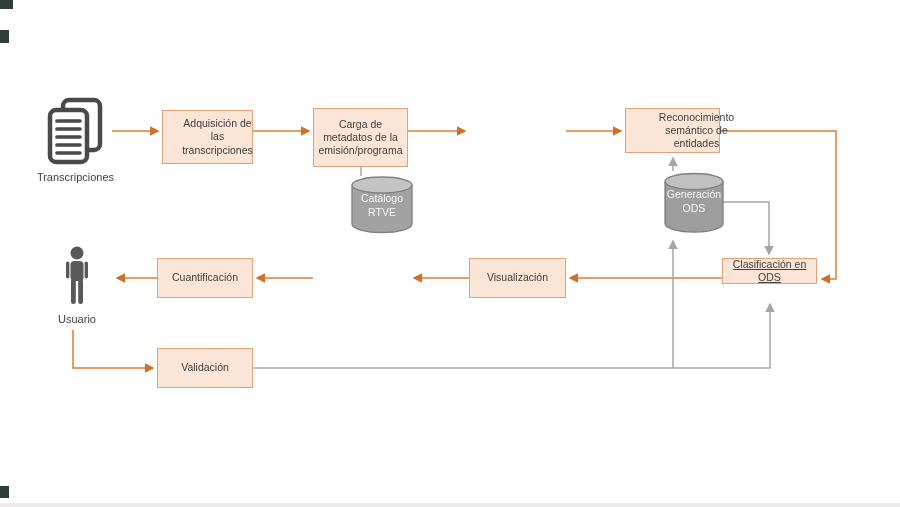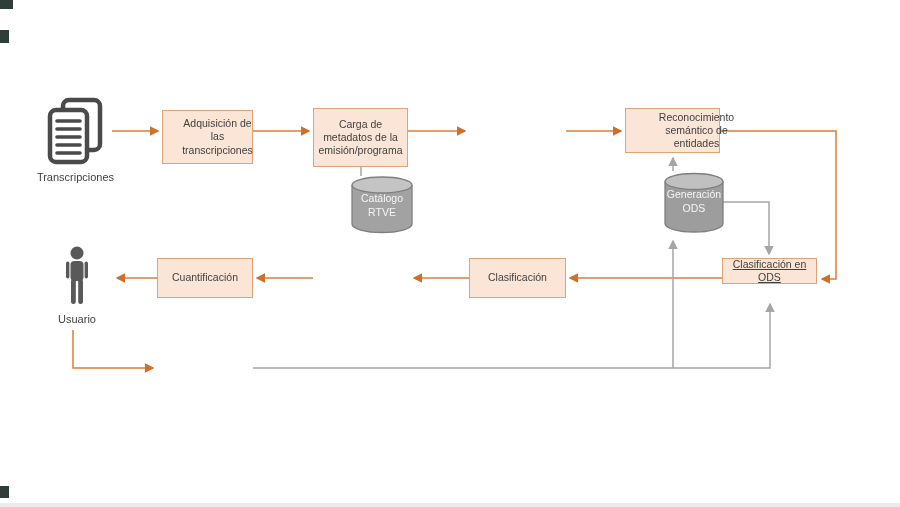--- a/index.html
+++ b/index.html
@@ -119,32 +119,33 @@
   <div class="cyl" style="left:643px;top:172px;width:60px;height:62px;">
     <svg width="60" height="62" viewBox="0 0 60 62">
       <path d="M1,9.5 v42 a29,8.5 0 0 0 58,0 v-42" fill="#9d9d9d" stroke="#7f7f7f" stroke-width="1.3"></path>
       <ellipse cx="30" cy="9.5" rx="29" ry="8" fill="#c0c0c0" stroke="#7f7f7f" stroke-width="1.3"></ellipse>
     </svg>
     <div class="cyl-label">Generación
 ODS</div>
   </div>
 
   <div class="node" style="left:157px;top:258px;width:96px;height:40px;">Cuantificación</div>
-  <div class="node" style="left:469px;top:258px;width:97px;height:40px;">Clasificación</div>
+  <div class="node" style="left:469px;top:258px;width:97px;height:40px;">Visualización</div>
   <div class="node" style="left:722px;top:258px;width:95px;height:26px;text-decoration:underline;">Clasificación en
 ODS</div>
 
   <div style="position:absolute;left:63px;top:246px;width:28px;height:62px;">
     <svg width="28" height="62" viewBox="0 0 28 62">
       <g fill="#595959">
         <circle cx="14" cy="7" r="6.5"></circle>
         <rect x="7.5" y="15" width="13" height="20" rx="4"></rect>
         <rect x="3" y="15.5" width="3.4" height="17" rx="1.7"></rect>
         <rect x="21.6" y="15.5" width="3.4" height="17" rx="1.7"></rect>
         <rect x="8" y="33" width="4.8" height="25" rx="2.2"></rect>
         <rect x="15.2" y="33" width="4.8" height="25" rx="2.2"></rect>
       </g>
     </svg>
   </div>
   <div class="free-label" style="left:47px;top:313px;width:60px;text-align:center;">Usuario</div>
 
+  <div class="node" style="left:157px;top:348px;width:96px;height:40px;">Validación</div>
 
 </div>
 
 </body></html>

